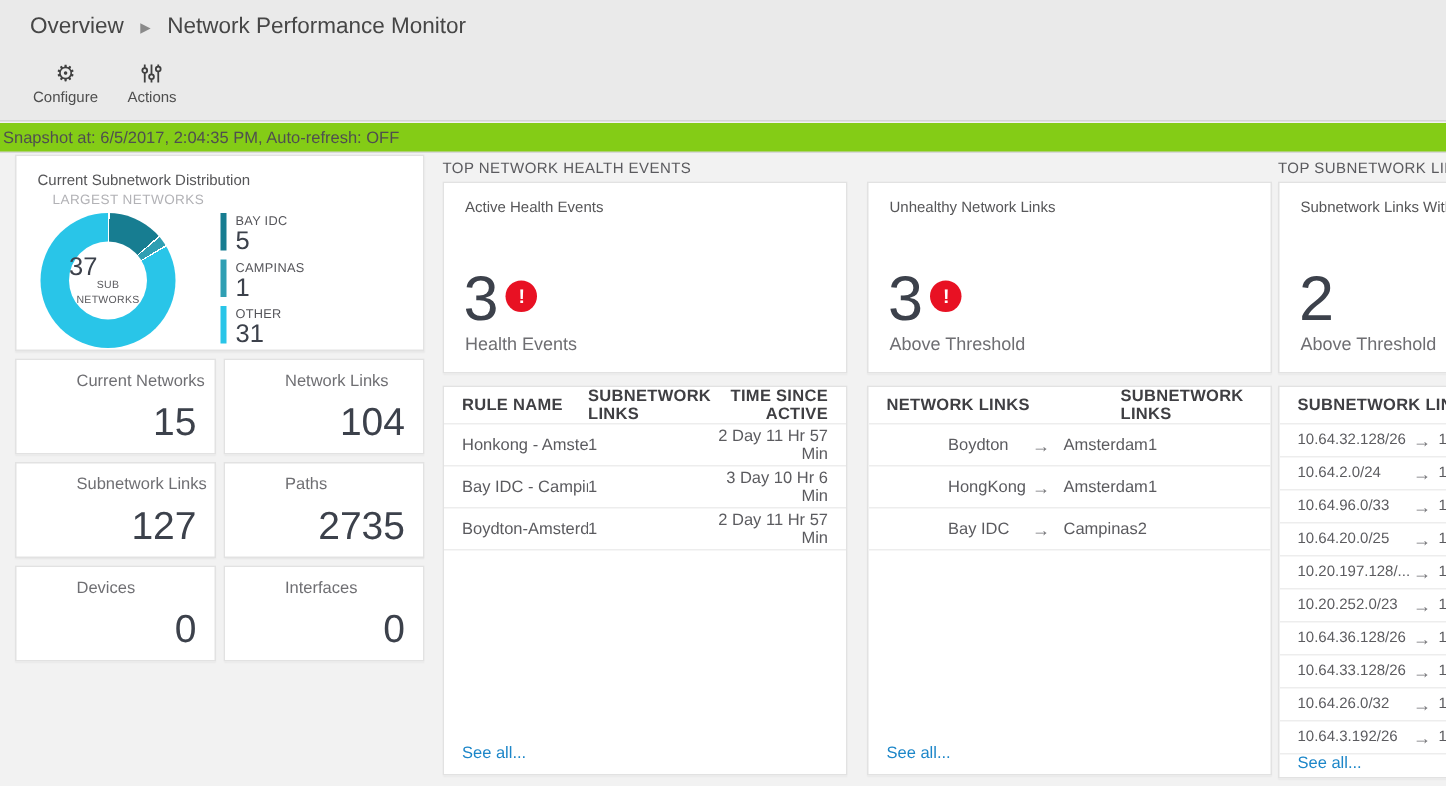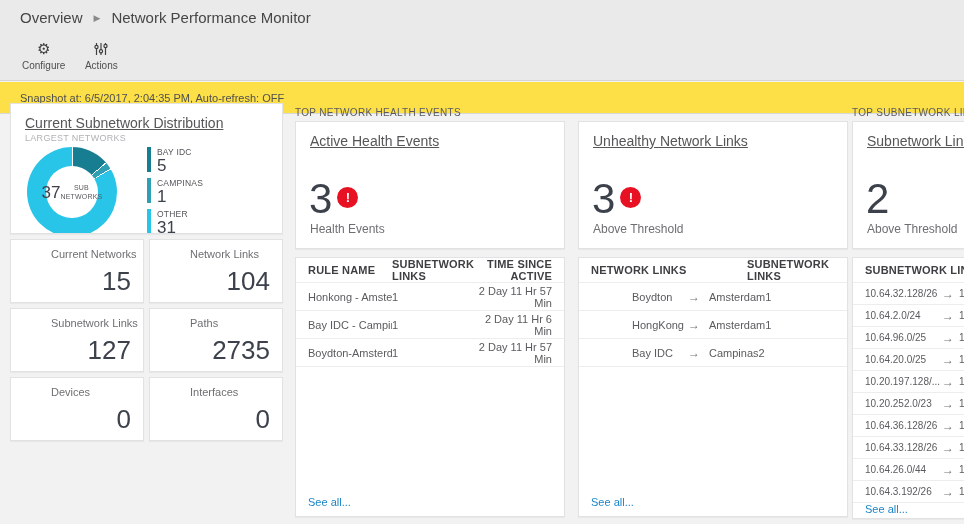--- a/index.html
+++ b/index.html
@@ -13,42 +13,42 @@
   .topbar { position:absolute; top:0; left:0; right:0; height:81px;
     background:#eaeaea; border-bottom:1px solid #d4d4d4; }
   .breadcrumb { position:absolute; top:9px; left:20px; display:flex;
     align-items:center; gap:11px; font-size:15px; color:#464646; }
   .crumb-arrow { font-size:9px; color:#8a8a8a; line-height:1; padding-top:1px; }
   .toolbar { position:absolute; top:39px; left:18px; display:flex; gap:10px; }
   .tool-btn { display:flex; flex-direction:column; align-items:center; gap:3px;
     min-width:44px; padding:2px 4px; font-size:10px; color:#4f4f4f; cursor:pointer; }
   .tool-icon { height:16px; display:flex; align-items:center; justify-content:center;
     font-size:15px; color:#404040; }
-  .snapshot-bar { position:absolute; top:82px; left:0; right:0; height:32px;
-    background:#fde047; border-bottom:1px solid #d8d8d8; display:flex;
-    align-items:center; padding-left:20px; font-size:11px; color:#4f4f4f; }
+  .snapshot-bar { position:absolute; top:82px; left:0; right:0; height:20px;
+    background:#84cc16; border-bottom:1px solid #d8d8d8; display:flex;
+    align-items:center; padding-left:2px; font-size:11px; color:#4f4f4f; }
   
   main { position:absolute; top:103px; left:0; right:0; bottom:0; }
   .col { position:absolute; top:0; display:flex; flex-direction:column; }
   #col1 { left:10px;  width:273px; }
   #col2 { left:295px; width:270px; }
   #col3 { left:578px; width:270px; }
   #col4 { left:852px; width:270px; }
   .section-title { height:18px; display:flex; align-items:center;
     font-size:10px; letter-spacing:.3px; color:#5a5a5e; }
   .card { background:#fff; border:1px solid #e2e2e2;
     box-shadow:0 1px 1px rgba(0,0,0,.04); }
   
   .donut-card { height:131px; overflow:hidden; }
-  .card-title { font-size:14px; color:#565658; padding:11px 14px 0; white-space:nowrap;text-decoration:underline; }
-  .card-sub { font-size:9px; color:#b2b2b6; letter-spacing:.3px; padding:2px 14px 0; }
+  .card-title { font-size:10px; color:#565658; padding:11px 14px 0; white-space:nowrap; }
+  .card-sub { font-size:9px; color:#b2b2b6; letter-spacing:.3px; padding:2px 24px 0; }
   .donut-area { display:flex; align-items:center; padding:4px 0 0 16px; }
   .donut { width:90px; height:90px; border-radius:50%; position:relative; flex:none; }
   .donut-hole { position:absolute; inset:19px; border-radius:50%; background:#fff;
-    display:flex; flex-direction:row; align-items:center; justify-content:center; }
+    display:flex; flex-direction:column; justify-content:center; }
   .donut-value { font-size:17px; color:#3c414b; line-height:1; }
   .donut-label { font-size:7px; color:#5a5a5e; letter-spacing:.2px; line-height:1.3; text-align:center; }
   .legend { margin-left:30px; display:flex; flex-direction:column; gap:3px; }
   .legend-item { display:flex; gap:6px; }
   .legend-bar { width:4px; height:25px; flex:none; }
   .legend-name { font-size:8.5px; color:#55555a; letter-spacing:.2px; }
   .legend-value { font-size:17px; color:#3c414b; line-height:1.05; }
   
   .tiles { margin-top:5px; display:grid; grid-template-columns:1fr 1fr; gap:5px; }
   .tile { height:64px; background:#fff; border:1px solid #e2e2e2;
@@ -204,21 +204,21 @@
         <span class="right">TIME SINCE ACTIVE</span>
       </div>
       <div class="trow g3">
         <span class="clip">Honkong - Amste...</span>
         <span>1</span>
         <span class="right">2 Day 11 Hr 57 Min</span>
       </div>
       <div class="trow g3">
         <span class="clip">Bay IDC - Campin...</span>
         <span>1</span>
-        <span class="right">2 Day 11 Hr 6 Min</span>
+        <span class="right">3 Day 10 Hr 6 Min</span>
       </div>
       <div class="trow g3">
         <span class="clip">Boydton-Amsterd...</span>
         <span>1</span>
         <span class="right">2 Day 11 Hr 57 Min</span>
       </div>
       <div class="see-all">See all...</div>
     </div>
   </section>
 
@@ -287,21 +287,21 @@
       </div>
       <div class="trow trow-sm g1">
         <span class="link-pair">
             <span class="ip-src">10.64.2.0/24</span>
           <span class="arrow">→</span>
           <span class="ip-dst">10.2</span>
           </span>
       </div>
       <div class="trow trow-sm g1">
         <span class="link-pair">
-            <span class="ip-src">10.64.96.0/25</span>
+            <span class="ip-src">10.64.96.0/33</span>
           <span class="arrow">→</span>
           <span class="ip-dst">10.2</span>
           </span>
       </div>
       <div class="trow trow-sm g1">
         <span class="link-pair">
             <span class="ip-src">10.64.20.0/25</span>
           <span class="arrow">→</span>
           <span class="ip-dst">10.2</span>
           </span>
@@ -329,21 +329,21 @@
       </div>
       <div class="trow trow-sm g1">
         <span class="link-pair">
             <span class="ip-src">10.64.33.128/26</span>
           <span class="arrow">→</span>
           <span class="ip-dst">10.2</span>
           </span>
       </div>
       <div class="trow trow-sm g1">
         <span class="link-pair">
-            <span class="ip-src">10.64.26.0/44</span>
+            <span class="ip-src">10.64.26.0/32</span>
           <span class="arrow">→</span>
           <span class="ip-dst">10.2</span>
           </span>
       </div>
       <div class="trow trow-sm g1">
         <span class="link-pair">
             <span class="ip-src">10.64.3.192/26</span>
           <span class="arrow">→</span>
           <span class="ip-dst">10.2</span>
           </span>

